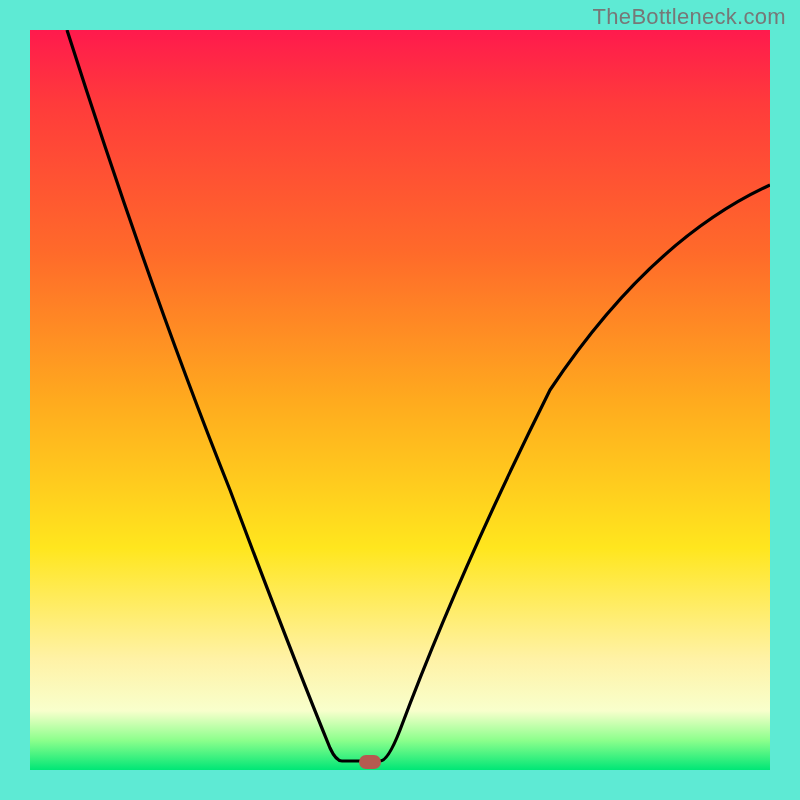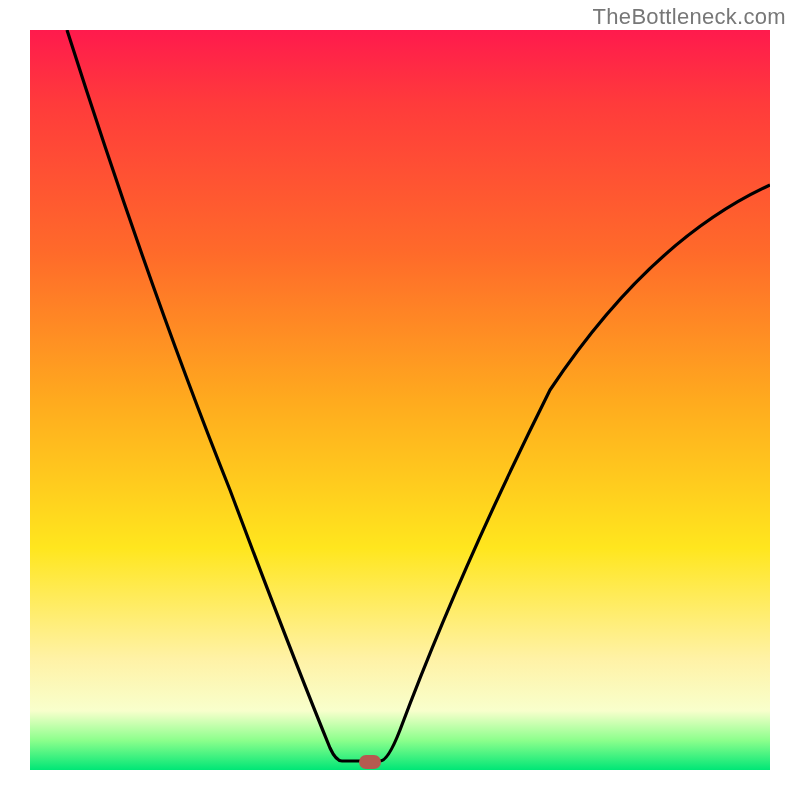--- a/index.html
+++ b/index.html
@@ -10,21 +10,21 @@
     background: #000;
     overflow: hidden;
     font-family: Arial, Helvetica, sans-serif;
   }
   .frame {
     position: absolute;
     left: 0;
     top: 0;
     width: 800px;
     height: 800px;
-    background: #ffffff;
+    background: #5eead4;
   }
   .plot {
     position: absolute;
     left: 30px;
     top: 30px;
     width: 740px;
     height: 740px;
     
     background: linear-gradient(to bottom,
       #ff1a4d 0%,

